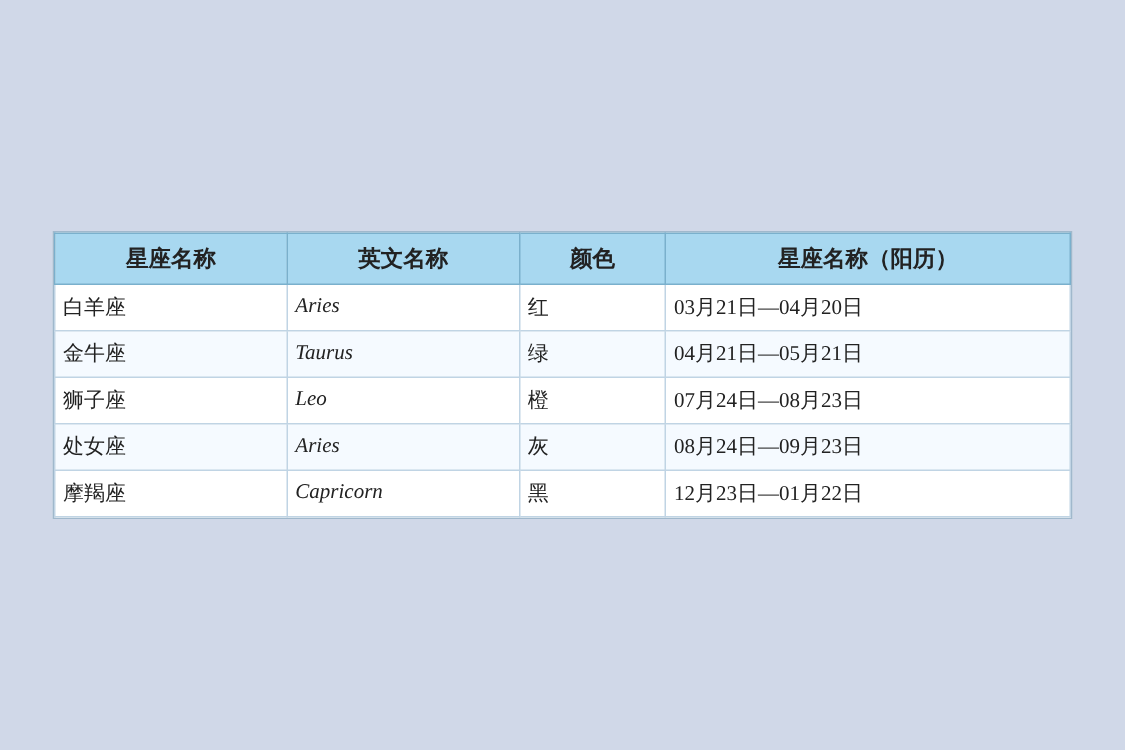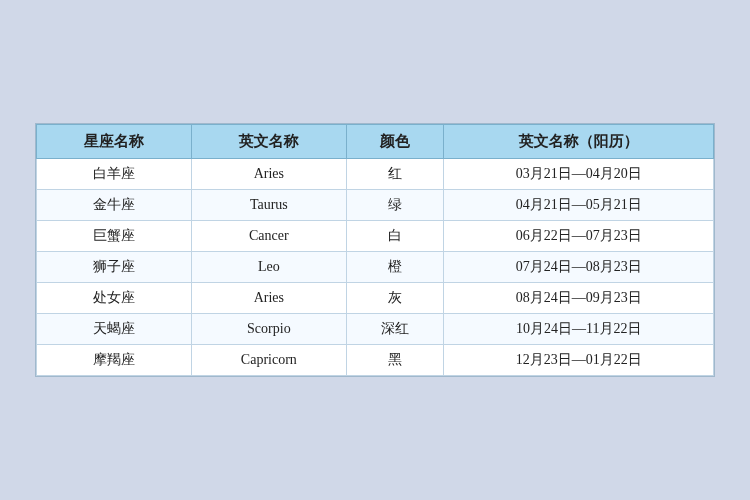--- a/index.html
+++ b/index.html
@@ -46,83 +46,72 @@
       background-color: #ffffff;
     }
 
     tbody tr:nth-child(even) {
       background-color: #f5faff;
     }
 
     tbody td {
       border: 1px solid #c0d4e4;
       padding: 6px 5px;
-      text-align: center;
+      text-align: left;
       font-size: 14px;
       color: #222;
     }
 
     tbody td:first-child {
       font-size: 14px;
     }
 
     tbody td:nth-child(2) {
+      font-style: italic;
     }
   </style>
 </head>
 <body>
 
 <div class="table-container">
   <table>
     <thead>
       <tr>
         <th>星座名称</th>
         <th>英文名称</th>
         <th>颜色</th>
-        <th>英文名称（阳历）</th>
+        <th>星座名称（阳历）</th>
       </tr>
     </thead>
     <tbody id="table-body">
     <tr>
           <td>白羊座</td>
           <td>Aries</td>
           <td>红</td>
           <td>03月21日—04月20日</td>
         </tr>
         <tr>
           <td>金牛座</td>
           <td>Taurus</td>
           <td>绿</td>
           <td>04月21日—05月21日</td>
         </tr>
         <tr>
-          <td>巨蟹座</td>
-          <td>Cancer</td>
-          <td>白</td>
-          <td>06月22日—07月23日</td>
-        </tr>
-        <tr>
           <td>狮子座</td>
           <td>Leo</td>
           <td>橙</td>
           <td>07月24日—08月23日</td>
         </tr>
         <tr>
           <td>处女座</td>
           <td>Aries</td>
           <td>灰</td>
           <td>08月24日—09月23日</td>
         </tr>
         <tr>
-          <td>天蝎座</td>
-          <td>Scorpio</td>
-          <td>深红</td>
-          <td>10月24日—11月22日</td>
-        </tr>
-        <tr>
           <td>摩羯座</td>
           <td>Capricorn</td>
           <td>黑</td>
           <td>12月23日—01月22日</td>
         </tr>
       </tbody>
   </table>
 </div>
 
 </body></html>

